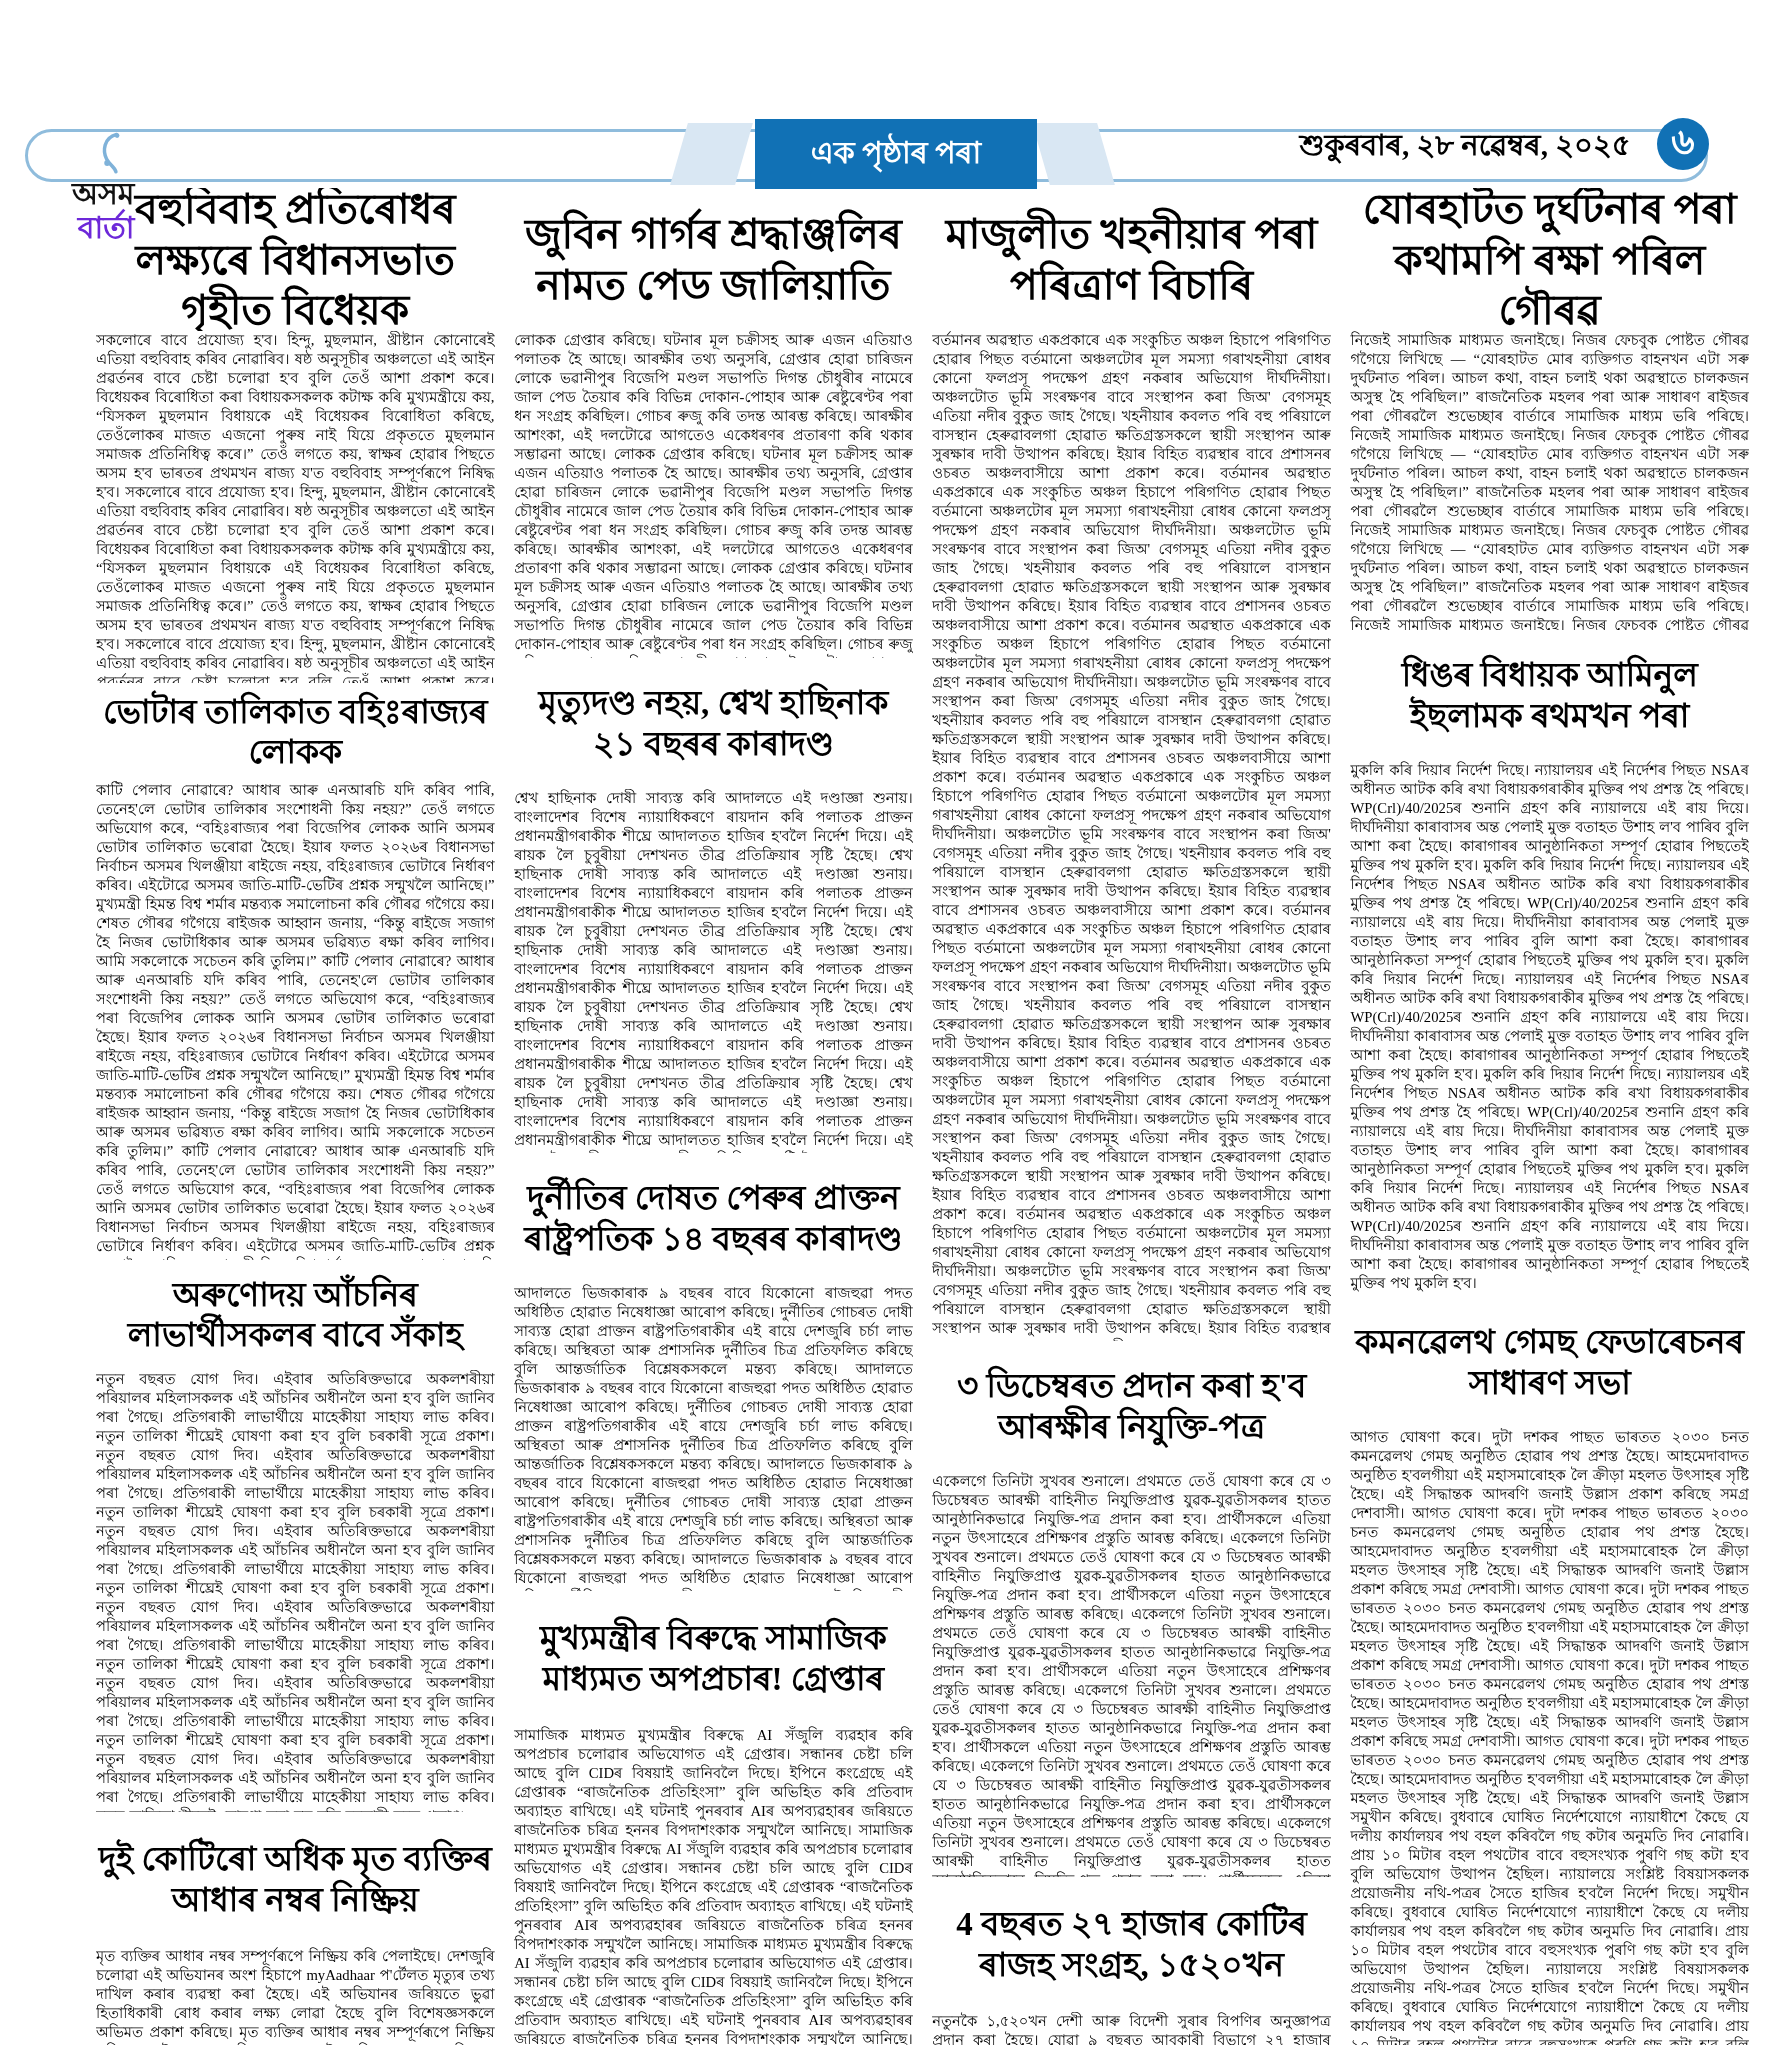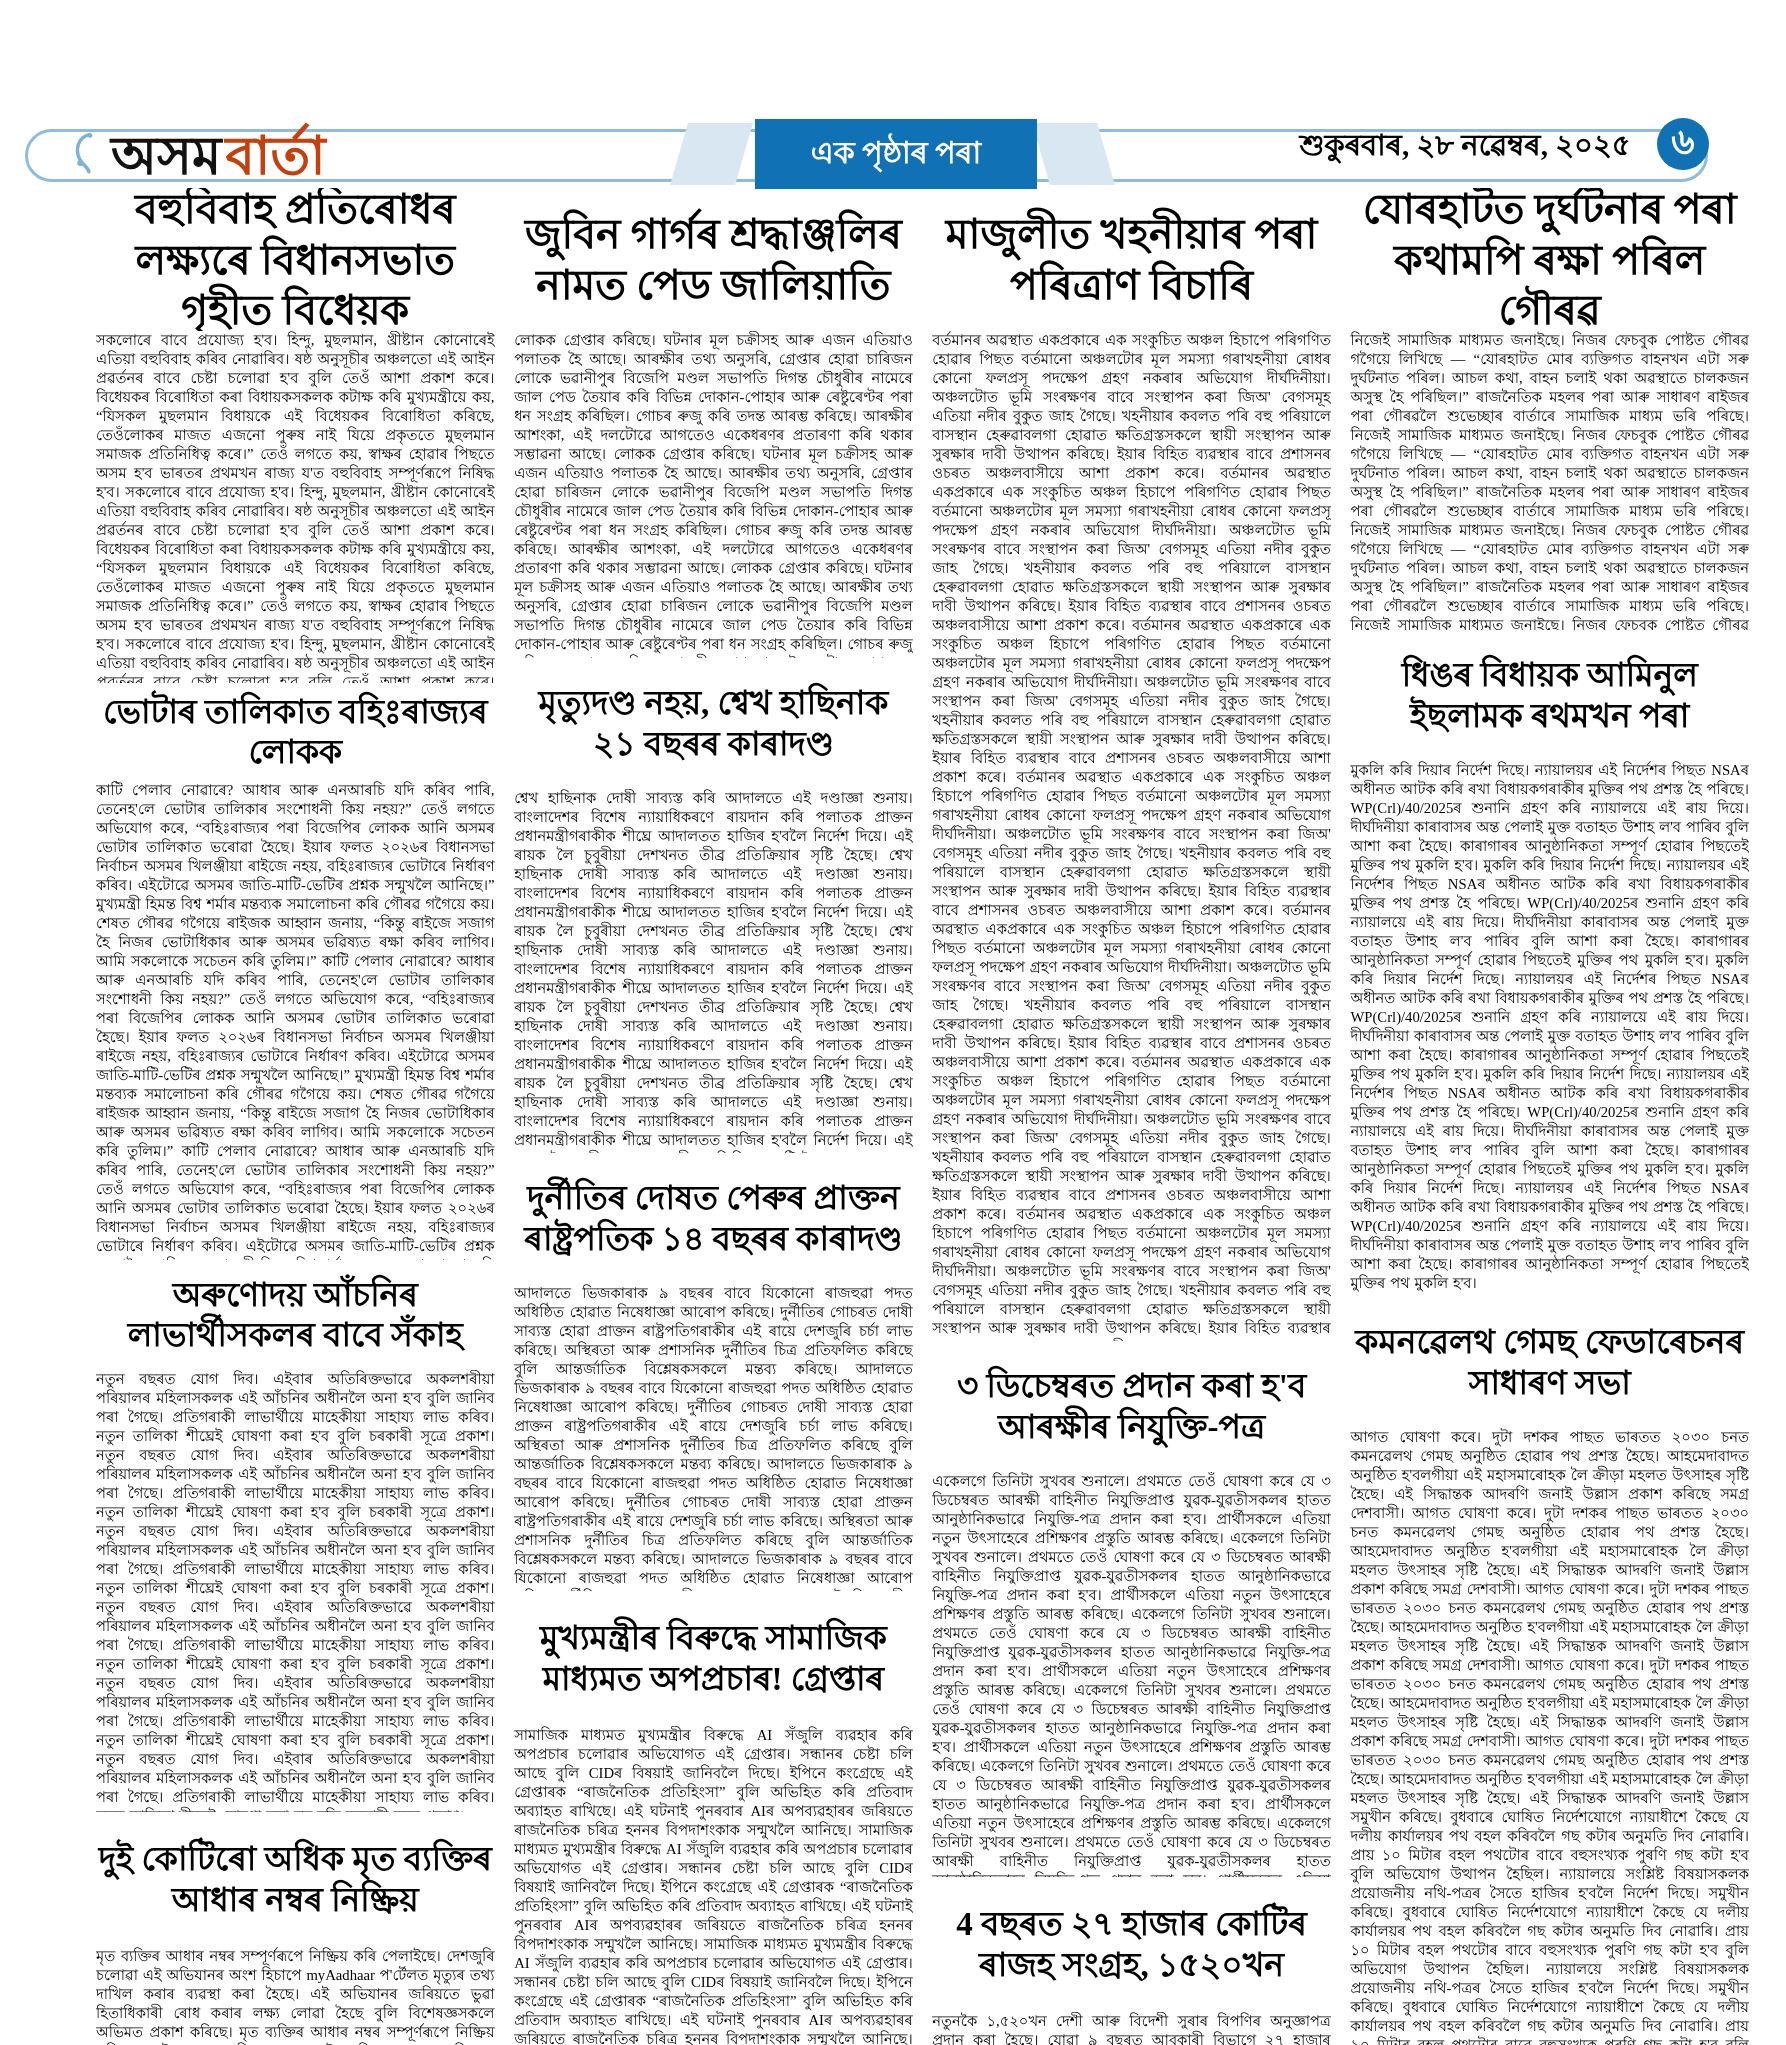--- a/index.html
+++ b/index.html
@@ -8,25 +8,25 @@
     background:#ffffff;color:#000;
     font-family:"Liberation Serif","DejaVu Serif",serif;
   }
   
   .mast-bar{
     position:absolute;left:25px;top:129px;width:1677px;height:47px;
     background:#ffffff;border:3.3px solid #8fbcdc;border-radius:33px;
   }
   .mast-logo{
     position:absolute;left:72px;top:130px;height:46px;
-    display:flex;align-items:flex-start;gap:4.1px;
-    font-weight:bold;font-size:53px;line-height:1;
+    display:flex;align-items:flex-end;gap:4.1px;
+    font-weight:bold;font-size:30px;line-height:1;flex-direction:column;
   }
   .mast-logo .blk{color:#111;}
-  .mast-logo .red{color:#c2410c;}
+  .mast-logo .red{color:#6d28d9;}
   .flag{
     position:absolute;top:123px;width:65px;height:62px;background:#d9e7f3;
   }
   .flag.l{left:679px;transform:skewX(-16deg);}
   .flag.r{left:1041px;transform:skewX(16deg);}
   .section-box{
     position:absolute;left:755px;top:119px;width:282px;height:70px;
     background:#1171b5;color:#fff;display:flex;align-items:center;justify-content:center;
     font-weight:bold;font-size:30px;
   }

